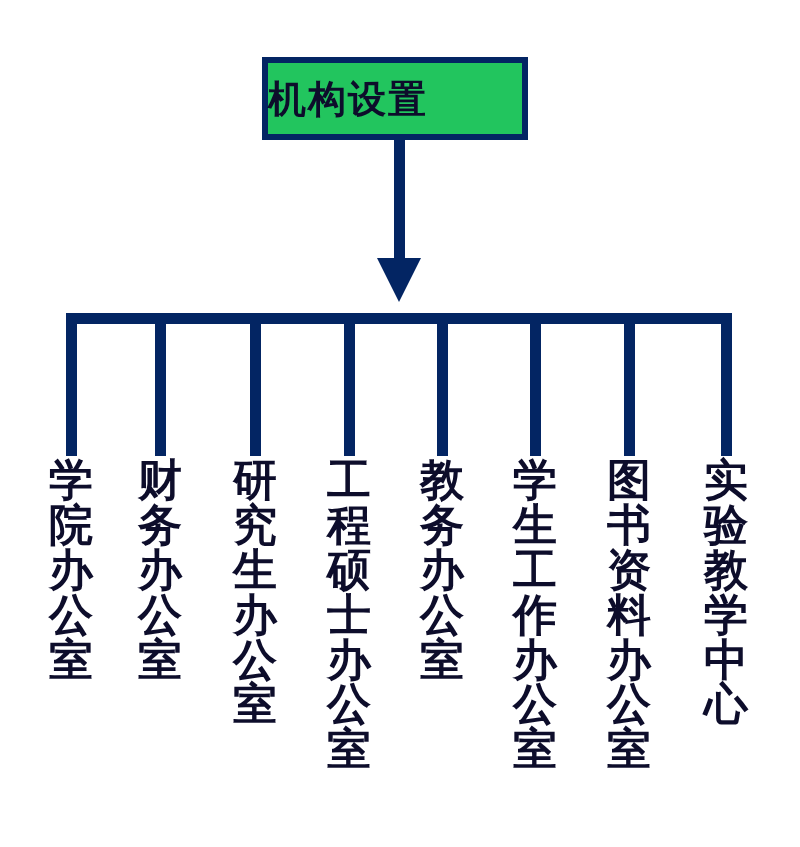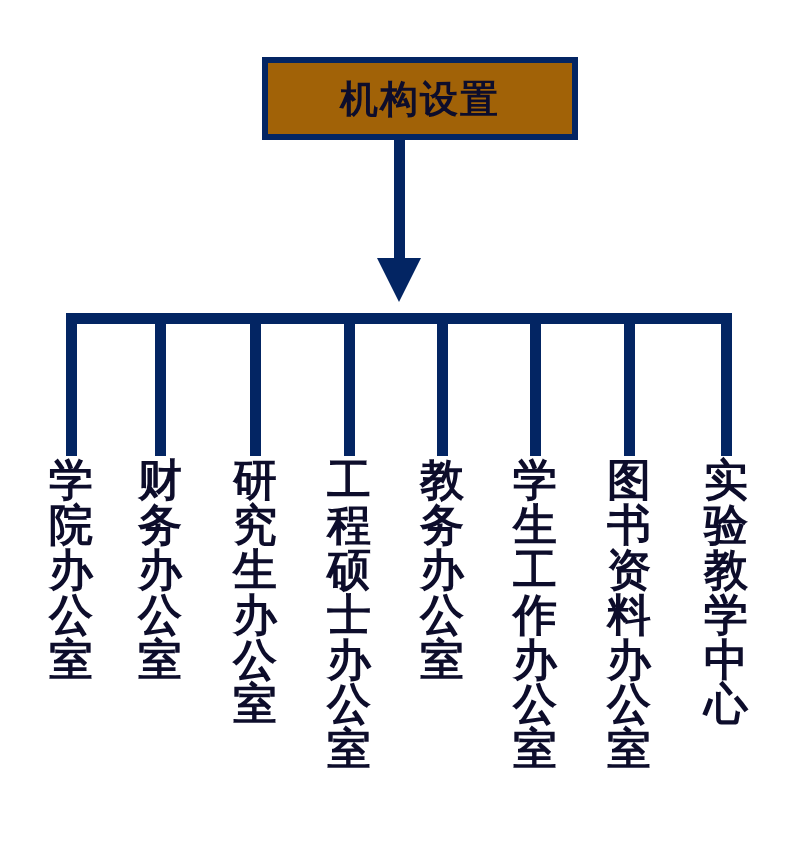--- a/index.html
+++ b/index.html
@@ -21,28 +21,27 @@
     top: 0;
     width: 800px;
     height: 847px;
   }
 
   
   .root-box {
     position: absolute;
     left: 262px;
     top: 57px;
-    width: 316px;
+    width: 266px;
     height: 83px;
     box-sizing: border-box;
     border: 6px solid #032563;
-    background: #a16207;
+    background: #22c55e;
     display: flex;
     align-items: center;
-    justify-content: center;
   }
   .root-label {
     font-size: 38px;
     font-weight: 700;
     color: #0d0d2b;
     letter-spacing: 2px;
     line-height: 1;
     white-space: nowrap;
   }
 

